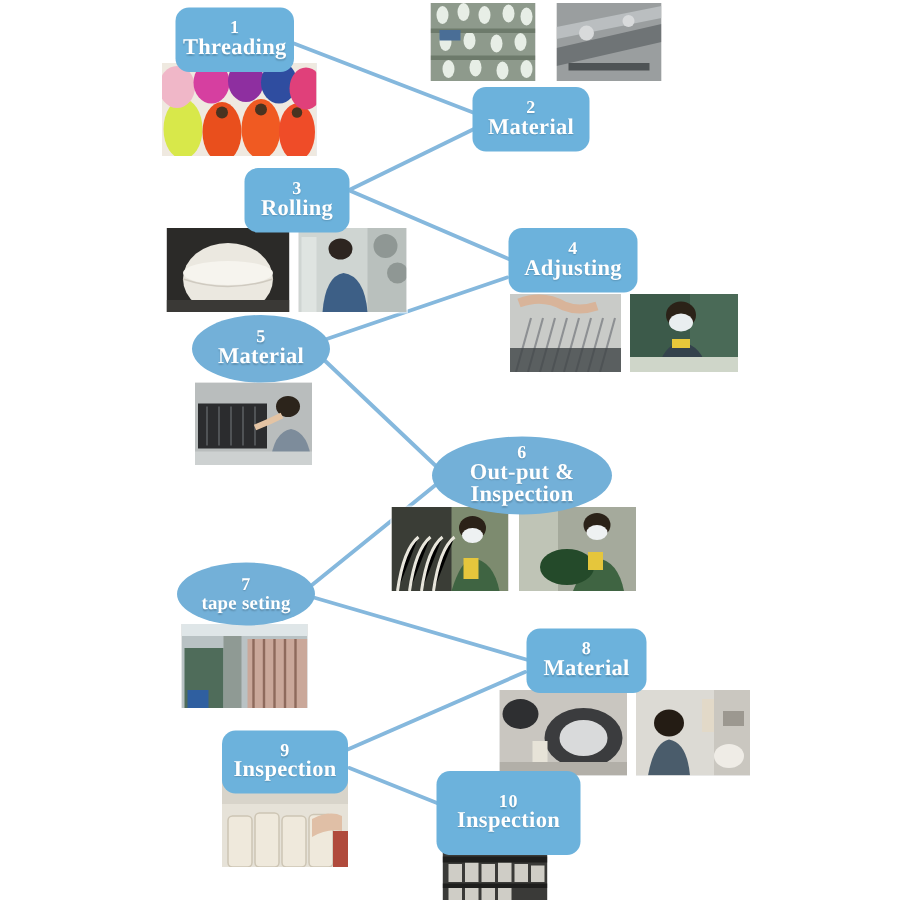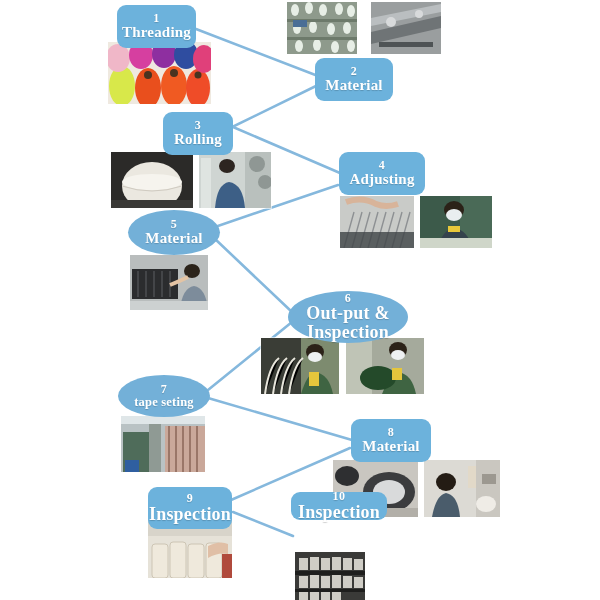--- a/index.html
+++ b/index.html
@@ -34,21 +34,21 @@
     text-align:center;
     font-weight:bold;
     text-shadow:0 1px 1px rgba(0,0,0,.18);
     line-height:1.05;
     box-sizing:border-box;
   }
   .step.rect{background:#6cb2dc;border-radius:9px;}
   .step.ellipse{background:#73b0d8;border-radius:50%;}
   .step .num{font-size:12px;display:block;letter-spacing:.5px;}
   .step .cap{font-size:15px;display:block;letter-spacing:.2px;white-space:pre-line;}
-  .step.small .cap{font-size:18px;}
+  .step.small .cap{font-size:15px;}
   .step.tiny .cap{font-size:12.5px;text-align:center;}
 </style>
 </head>
 <body>
 
 <div id="stage">
 
   <svg id="connectors" viewBox="0 0 600 600">
     <g stroke="#85b8dd" stroke-width="2.6" fill="none" stroke-linecap="round">
       <line x1="196" y1="29" x2="318" y2="76"></line>
@@ -333,18 +333,18 @@
   <div class="step rect" style="left:351px;top:419px;width:80px;height:43px;">
     <span class="num">8</span>
     <span class="cap">Material</span>
   </div>
 
   <div class="step rect small" style="left:148px;top:487px;width:84px;height:42px;">
     <span class="num">9</span>
     <span class="cap">Inspection</span>
   </div>
 
-  <div class="step rect small" style="left:291px;top:492px;width:96px;height:28px;">
+  <div class="step rect small" style="left:291px;top:514px;width:96px;height:56px;">
     <span class="num">10</span>
     <span class="cap">Inspection</span>
   </div>
 
 </div>
 
 </body></html>

